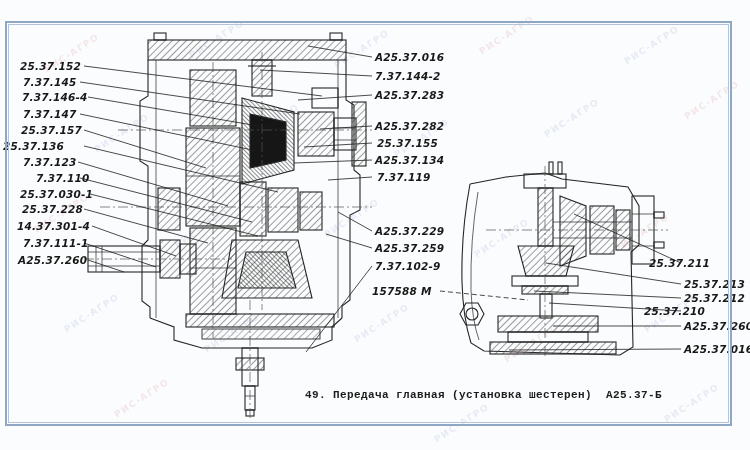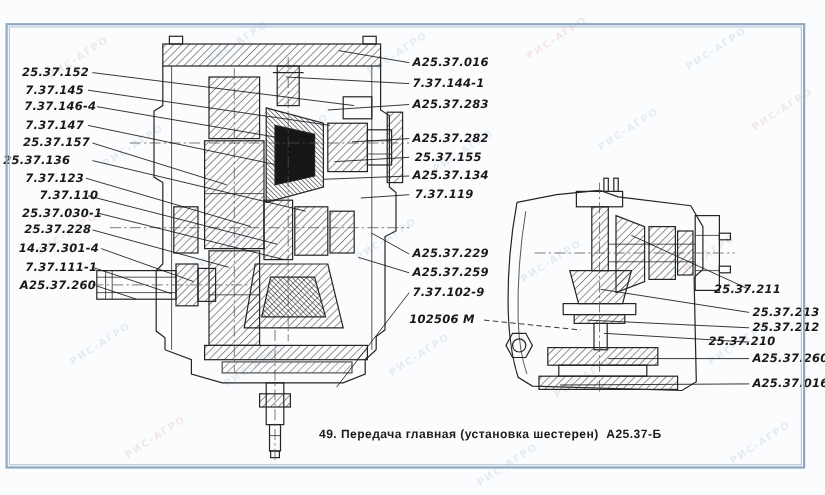--- a/index.html
+++ b/index.html
@@ -33,22 +33,22 @@
   
   .lbl{
     position:absolute;
     font-family:"DejaVu Sans", sans-serif;
     font-style:italic;font-weight:bold;
     font-size:10.5px;line-height:11px;
     color:#181818;letter-spacing:0.2px;
     white-space:nowrap;
   }
   .caption{
-    position:absolute;left:290px;top:389px;
-    font-family:Liberation Sans, sans-serif;
+    position:absolute;left:305px;top:389px;
+    font-family:Liberation Mono, monospace;
     font-weight:bold;font-size:11px;color:#1c1c1c;
     letter-spacing:0.4px;white-space:pre;
   }
 </style>
 </head>
 <body>
 
 <div>
   <span class="wm wm-r" style="left:40px;top:48px">РИС-АГРО</span>
   <span class="wm wm-b" style="left:185px;top:34px">РИС-АГРО</span>
@@ -232,31 +232,31 @@
 <div class="lbl" style="left:3px;top:141px">25.37.136</div>
 <div class="lbl" style="left:23px;top:157px">7.37.123</div>
 <div class="lbl" style="left:36px;top:173px">7.37.110</div>
 <div class="lbl" style="left:20px;top:189px">25.37.030-1</div>
 <div class="lbl" style="left:22px;top:204px">25.37.228</div>
 <div class="lbl" style="left:17px;top:221px">14.37.301-4</div>
 <div class="lbl" style="left:23px;top:238px">7.37.111-1</div>
 <div class="lbl" style="left:18px;top:255px">А25.37.260</div>
 
 <div class="lbl" style="left:375px;top:52px">А25.37.016</div>
-<div class="lbl" style="left:375px;top:71px">7.37.144-1</div>
+<div class="lbl" style="left:375px;top:71px">7.37.144-2</div>
 <div class="lbl" style="left:375px;top:90px">А25.37.283</div>
 <div class="lbl" style="left:375px;top:121px">А25.37.282</div>
 <div class="lbl" style="left:377px;top:138px">25.37.155</div>
 <div class="lbl" style="left:375px;top:155px">А25.37.134</div>
 <div class="lbl" style="left:377px;top:172px">7.37.119</div>
 
 <div class="lbl" style="left:375px;top:226px">А25.37.229</div>
 <div class="lbl" style="left:375px;top:243px">А25.37.259</div>
 <div class="lbl" style="left:375px;top:261px">7.37.102-9</div>
-<div class="lbl" style="left:372px;top:286px">102506 М</div>
+<div class="lbl" style="left:372px;top:286px">157588 М</div>
 
 <div class="lbl" style="left:649px;top:258px">25.37.211</div>
 <div class="lbl" style="left:684px;top:279px">25.37.213</div>
 <div class="lbl" style="left:684px;top:293px">25.37.212</div>
 <div class="lbl" style="left:644px;top:306px">25.37.210</div>
 <div class="lbl" style="left:684px;top:321px">А25.37.260</div>
 <div class="lbl" style="left:684px;top:344px">А25.37.016</div>
 
 <div class="caption">49. Передача главная (установка шестерен)  А25.37-Б</div>
 

